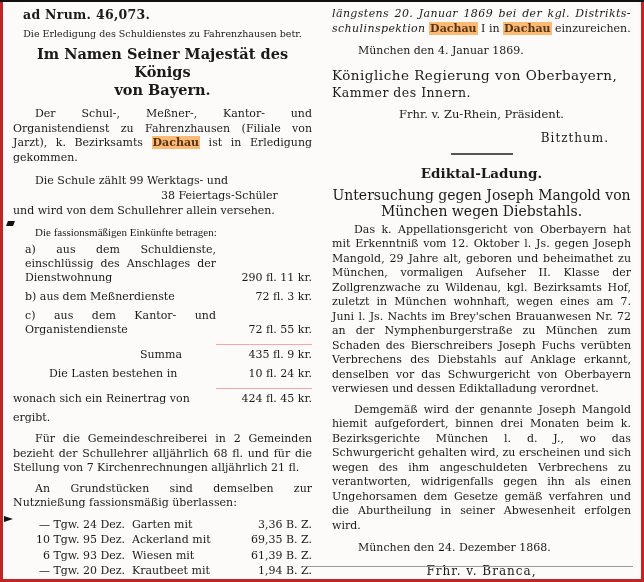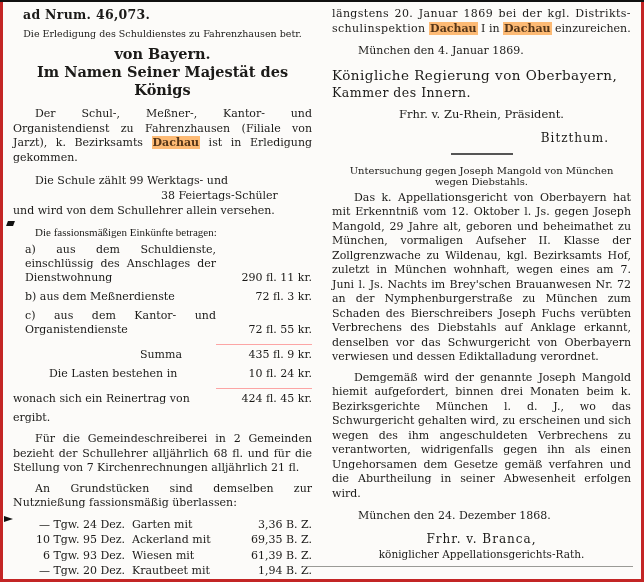--- a/index.html
+++ b/index.html
@@ -41,29 +41,29 @@
   .rule-amt{border-top:1px solid #fca5a5;padding-top:3px;margin-top:2px;}
   .lasten-label{flex:1;padding-left:36px;}
   .ergibt{font-size:11px;margin:1px 0 8px 0;}
 
   .land-row{display:flex;font-size:11px;line-height:15.5px;}
   .land-qty{width:112px;text-align:right;white-space:nowrap;}
   .land-name{flex:1;padding-left:7px;}
   .land-val{width:78px;text-align:right;white-space:nowrap;}
 
   .deadline{font-size:11px;line-height:14.5px;text-align:justify;margin:2px 0 6px 0;}
-  .sperr{letter-spacing:2px;}
+  .sperr{letter-spacing:2px;font-style:italic;}
   .dateline{font-size:11px;margin:8px 0;text-indent:26px;}
   .authority{font-size:13.5px;text-align:left;line-height:1.3;margin:10px 0 6px 0;letter-spacing:.5px;}
   .authority .l2{font-size:12.5px;}
   .president{font-size:11.5px;text-align:center;margin:6px 0;}
   .countersign{font-size:12px;text-align:right;padding-right:22px;margin:10px 0 6px 0;letter-spacing:1px;}
   .separator{width:62px;height:2px;background:#555;margin:8px auto 10px auto;}
   .edict-heading{font-weight:bold;font-size:13.5px;text-align:center;margin:10px 0 6px 0;}
-  .edict-case{font-size:10px;text-align:center;margin:2px 0 4px 0;}
+  .edict-case{font-size:14px;text-align:center;margin:2px 0 4px 0;}
   .sign-name{font-size:12px;text-align:center;margin:10px 0 2px 0;letter-spacing:1px;}
   .sign-title{font-size:10.5px;text-align:center;margin:0;}
 
   .margin-mark-a{position:absolute;left:-6px;top:216px;width:7px;height:5px;background:#111;transform:skewX(-20deg);}
   .margin-mark-b{position:absolute;left:-9px;top:511px;width:9px;height:6px;background:#111;clip-path:polygon(0 0,100% 50%,0 100%);}
   .pencil-line{position:absolute;left:300px;bottom:12px;width:330px;height:1px;background:#9a9a96;}
 </style>
 </head>
 <body>
 
@@ -71,22 +71,22 @@
   <div class="columns">
 
     <div class="col">
       <div class="margin-mark-a"></div>
       <div class="margin-mark-b"></div>
 
       <div class="ref">ad Nrum. 46,073.</div>
       <div class="subject">Die Erledigung des Schuldienstes zu Fahrenzhausen betr.</div>
 
       <div class="royal-heading">
+        <div>Im Namen Seiner Majestät des Königs</div>
         <div>von Bayern.</div>
-        <div>Im Namen Seiner Majestät des Königs</div>
       </div>
 
       <p class="p indent"><span>Der Schul-, Meßner-, Kantor- und Organistendienst zu Fahrenzhausen (Filiale von Jarzt), k. Bezirksamts</span> <span class="hl">Dachau</span> <span>ist in Erledigung gekommen.</span></p>
 
       <div class="school">
         <div class="indent">Die Schule zählt 99 Werktags- und</div>
         <div class="l2">38 Feiertags-Schüler</div>
         <div>und wird von dem Schullehrer allein versehen.</div>
       </div>
 
@@ -155,20 +155,21 @@
       <div class="authority">
         <div>Königliche Regierung von Oberbayern,</div>
         <div class="l2">Kammer des Innern.</div>
       </div>
 
       <div class="president">Frhr. v. Zu-Rhein, Präsident.</div>
       <div class="countersign">Bitzthum.</div>
 
       <div class="separator"></div>
 
+      <div class="edict-heading">Ediktal-Ladung.</div>
       <div class="edict-case">Untersuchung gegen Joseph Mangold von München wegen Diebstahls.</div>
 
       <p class="p indent" style="margin-top:4px">Das k. Appellationsgericht von Oberbayern hat mit Erkenntniß vom 12. Oktober l. Js. gegen Joseph Mangold, 29 Jahre alt, geboren und beheimathet zu München, vormaligen Aufseher II. Klasse der Zollgrenzwache zu Wildenau, kgl. Bezirksamts Hof, zuletzt in München wohnhaft, wegen eines am 7. Juni l. Js. Nachts im Brey'schen Brauanwesen Nr. 72 an der Nymphenburgerstraße zu München zum Schaden des Bierschreibers Joseph Fuchs verübten Verbrechens des Diebstahls auf Anklage erkannt, denselben vor das Schwurgericht von Oberbayern verwiesen und dessen Ediktalladung verordnet.</p>
       <p class="p indent">Demgemäß wird der genannte Joseph Mangold hiemit aufgefordert, binnen drei Monaten beim k. Bezirksgerichte München l. d. J., wo das Schwurgericht gehalten wird, zu erscheinen und sich wegen des ihm angeschuldeten Verbrechens zu verantworten, widrigenfalls gegen ihn als einen Ungehorsamen dem Gesetze gemäß verfahren und die Aburtheilung in seiner Abwesenheit erfolgen wird.</p>
 
       <div class="dateline">München den 24. Dezember 1868.</div>
 
       <div class="sign-name">Frhr. v. Branca,</div>
       <div class="sign-title">königlicher Appellationsgerichts-Rath.</div>
     </div>

